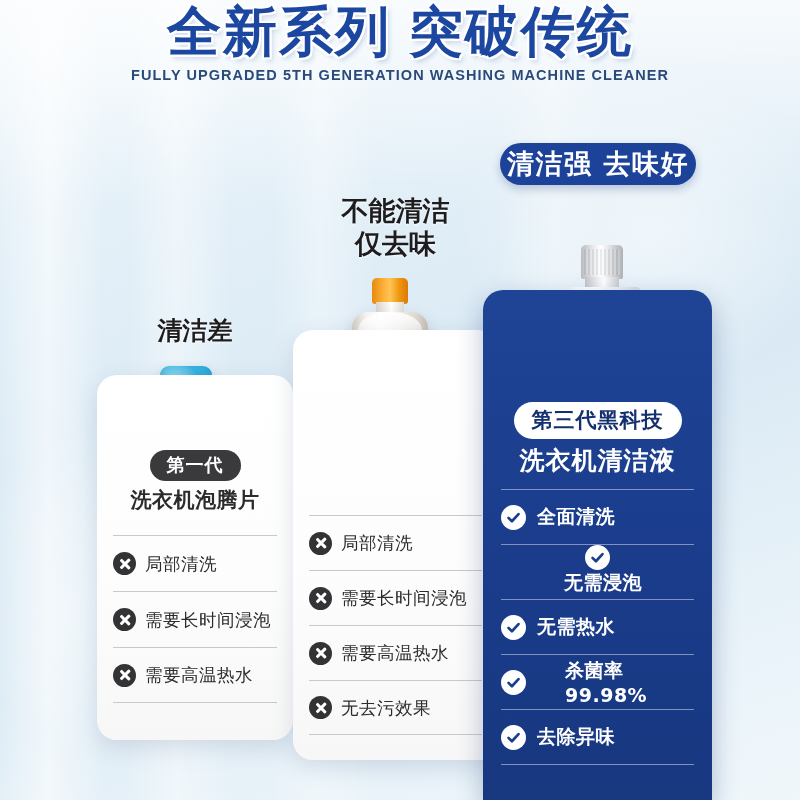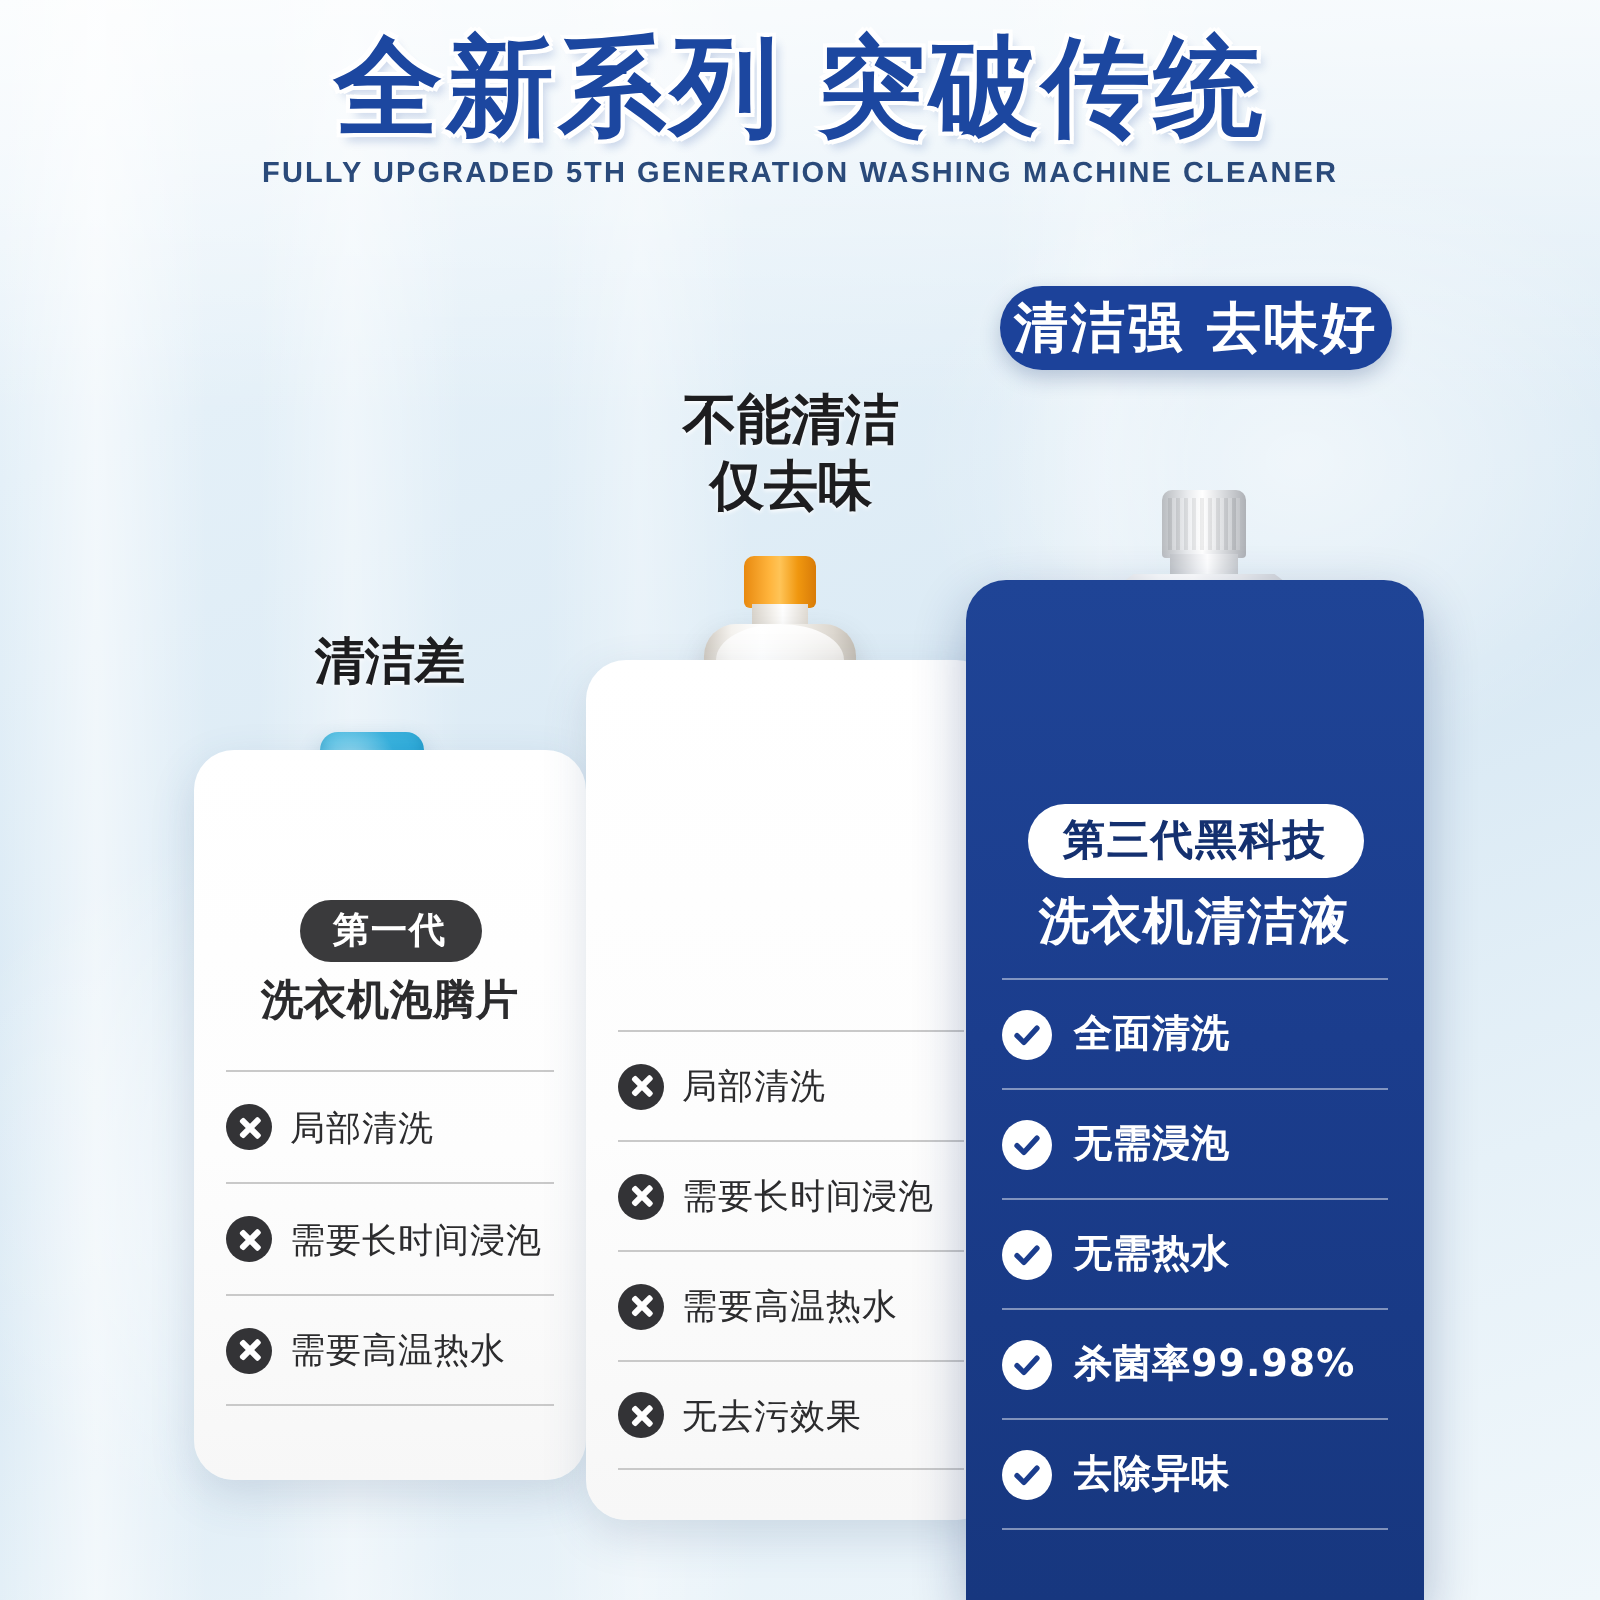--- a/index.html
+++ b/index.html
@@ -18,21 +18,21 @@
       linear-gradient(90deg,rgba(255,255,255,0) 34%,rgba(255,255,255,.35) 40%,rgba(255,255,255,0) 47%),
       linear-gradient(90deg,rgba(255,255,255,0) 62%,rgba(255,255,255,.30) 69%,rgba(255,255,255,0) 76%),
       linear-gradient(180deg,rgba(255,255,255,.70) 0%,rgba(255,255,255,0) 26%);
   }
   .bg-glow{position:absolute;left:-80px;top:380px;width:520px;height:420px;pointer-events:none;
     background:radial-gradient(ellipse at center,rgba(255,255,255,.75) 0%,rgba(255,255,255,0) 62%);}
   .bg-glow2{position:absolute;right:-60px;top:60px;width:420px;height:340px;pointer-events:none;
     background:radial-gradient(ellipse at center,rgba(255,255,255,.55) 0%,rgba(255,255,255,0) 65%);}
 
   
-  .header{position:absolute;left:0;right:0;top:14px;text-align:center;}
+  .header{position:absolute;left:0;right:0;top:2px;text-align:center;}
   .main-title{
     font-size:54px;font-weight:bold;letter-spacing:2px;color:#1c47a0;
     font-family:"DejaVu Sans","Liberation Sans",sans-serif;
     text-shadow:
       2px 0 0 #fff,-2px 0 0 #fff,0 2px 0 #fff,0 -2px 0 #fff,
       2px 2px 0 #fff,-2px -2px 0 #fff,2px -2px 0 #fff,-2px 2px 0 #fff,
       3px 4px 5px rgba(28,71,160,.22);
     line-height:1.1;white-space:nowrap;
   }
   .main-title .gap{display:inline-block;width:18px;}
@@ -293,37 +293,37 @@
 
   <div class="feature-list" style="top:199px;padding:0 18px;">
     <div class="feature-row feature-row-blue" style="height:55px;">
       <span class="icon-check">
         <svg width="15" height="15" viewBox="0 0 24 24" aria-hidden="true">
             <path d="M4 12.5 L9.5 18 L20 6.5" fill="none" stroke="#1b3d8d" stroke-width="4.2" stroke-linecap="round" stroke-linejoin="round"></path>
           </svg>
       </span>
       <span class="f-label-blue">全面清洗</span>
     </div>
+    <div class="feature-row feature-row-blue" style="height:55px;flex-direction:column;">
+      <span class="icon-check">
+        <svg width="15" height="15" viewBox="0 0 24 24" aria-hidden="true">
+            <path d="M4 12.5 L9.5 18 L20 6.5" fill="none" stroke="#1b3d8d" stroke-width="4.2" stroke-linecap="round" stroke-linejoin="round"></path>
+          </svg>
+      </span>
+      <span class="f-label-blue">无需浸泡</span>
+    </div>
     <div class="feature-row feature-row-blue" style="height:55px;">
       <span class="icon-check">
         <svg width="15" height="15" viewBox="0 0 24 24" aria-hidden="true">
             <path d="M4 12.5 L9.5 18 L20 6.5" fill="none" stroke="#1b3d8d" stroke-width="4.2" stroke-linecap="round" stroke-linejoin="round"></path>
           </svg>
       </span>
-      <span class="f-label-blue">无需浸泡</span>
-    </div>
-    <div class="feature-row feature-row-blue" style="height:55px;">
-      <span class="icon-check">
-        <svg width="15" height="15" viewBox="0 0 24 24" aria-hidden="true">
-            <path d="M4 12.5 L9.5 18 L20 6.5" fill="none" stroke="#1b3d8d" stroke-width="4.2" stroke-linecap="round" stroke-linejoin="round"></path>
-          </svg>
-      </span>
       <span class="f-label-blue">无需热水</span>
     </div>
-    <div class="feature-row feature-row-blue" style="height:55px;">
+    <div class="feature-row feature-row-blue" style="height:55px;gap:28px;">
       <span class="icon-check">
         <svg width="15" height="15" viewBox="0 0 24 24" aria-hidden="true">
             <path d="M4 12.5 L9.5 18 L20 6.5" fill="none" stroke="#1b3d8d" stroke-width="4.2" stroke-linecap="round" stroke-linejoin="round"></path>
           </svg>
       </span>
       <span class="f-label-blue">杀菌率99.98%</span>
     </div>
     <div class="feature-row feature-row-blue" style="height:56px;">
       <span class="icon-check">
         <svg width="15" height="15" viewBox="0 0 24 24" aria-hidden="true">

